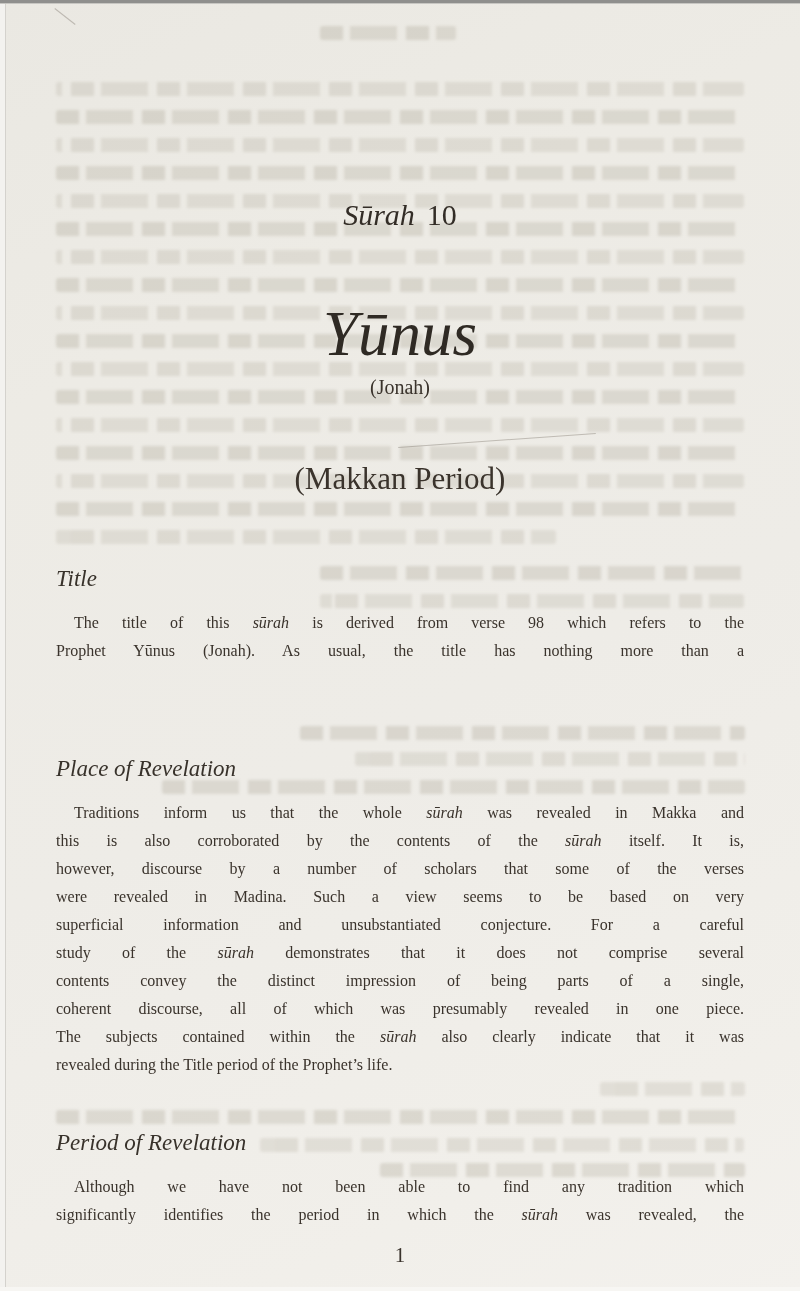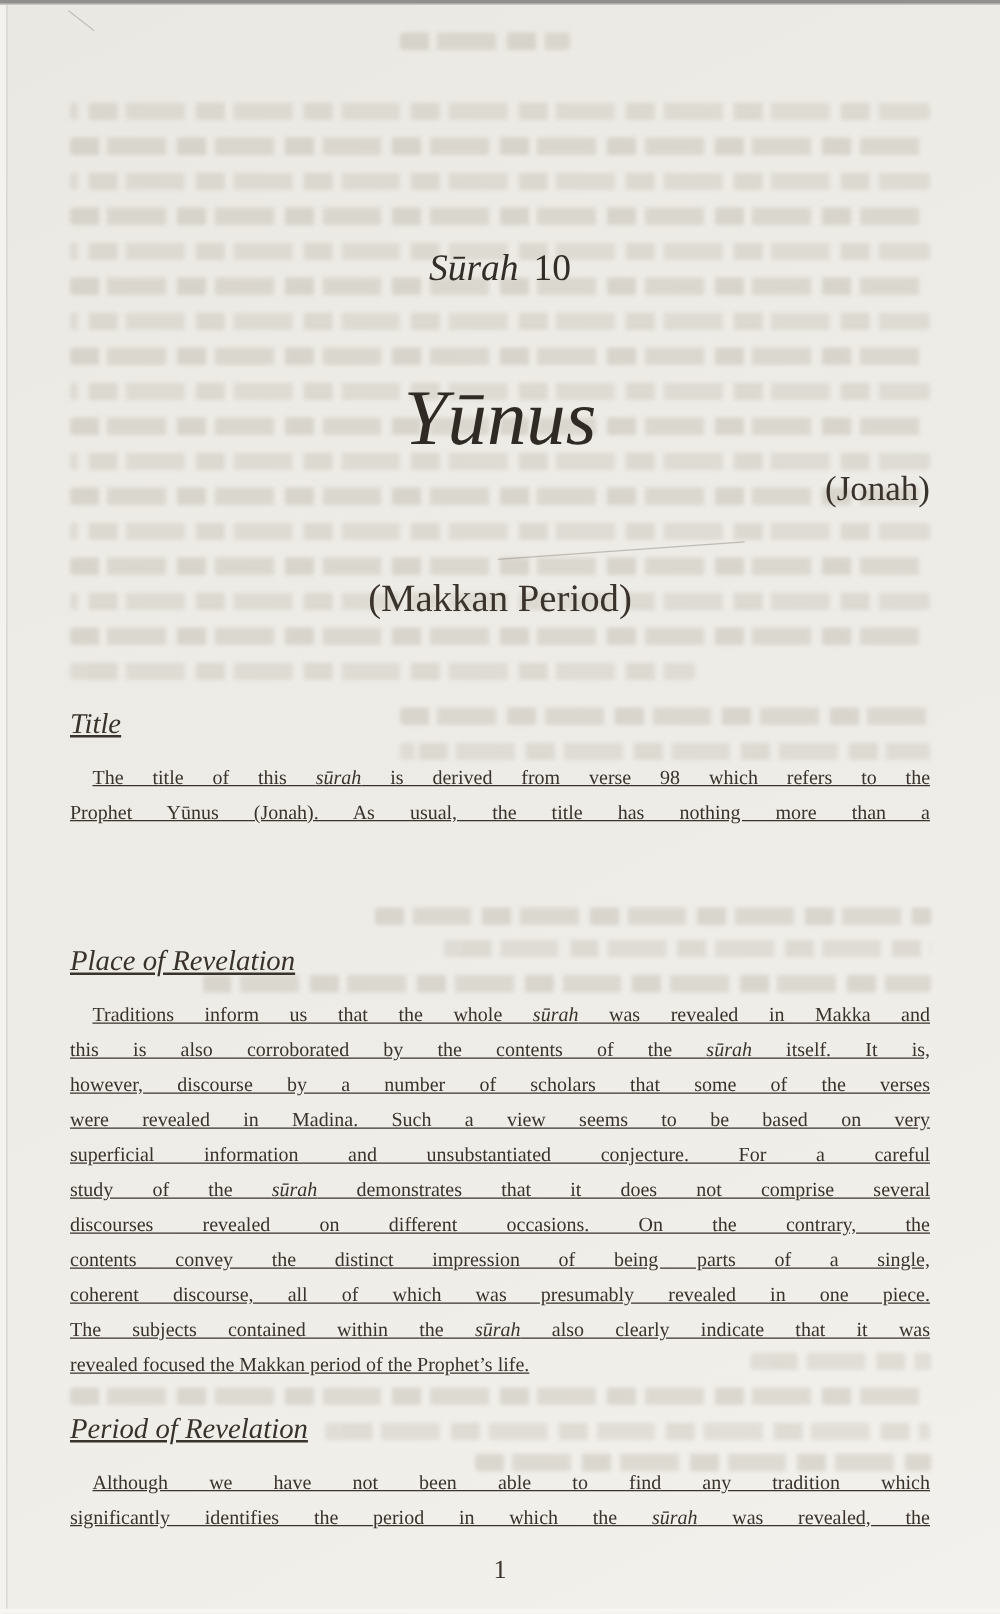--- a/index.html
+++ b/index.html
@@ -28,23 +28,23 @@
   
   .scratch{position:absolute;height:1px;background:rgba(122,116,104,.40);z-index:1;}
   .s1{top:440px;left:398px;width:198px;transform:rotate(-4deg);}
   .s2{top:16px;left:52px;width:26px;transform:rotate(38deg);}
   
   .hdr{position:absolute;left:56px;width:688px;text-align:center;z-index:2;}
   .surah-line{top:197px;font-size:30px;line-height:1.2;color:#332d27;}
   .it{font-style:italic;}
   .surah-num{margin-left:12px;}
   .big-title{top:300px;font-size:63px;line-height:1.1;font-style:italic;color:#2f2a24;}
-  .jonah{top:374px;font-size:28px;line-height:1.3;text-align:right;}
+  .jonah{top:374px;font-size:20px;line-height:1.3;}
   .makkan{top:459px;font-size:31px;line-height:1.3;}
-  .sec{position:absolute;left:56px;width:688px;z-index:2;text-decoration:underline;}
+  .sec{position:absolute;left:56px;width:688px;z-index:2;}
   .sec1{top:565px;}.sec2{top:755px;}.sec3{top:1129px;}
   .sec-head{margin:0 0 16px 0;font-size:23px;font-style:italic;font-weight:normal;line-height:28px;color:#38322b;}
   .para{margin:0;}
   .line{font-size:16px;line-height:28px;text-align:left;}
   .just{text-align:justify;text-align-last:justify;}
   .indent{padding-left:18px;}
   .pagenum{position:absolute;top:1243px;left:56px;width:688px;text-align:center;font-size:21px;z-index:2;}
 </style>
 </head>
 <body>
@@ -102,25 +102,24 @@
       </section>
       <section class="sec sec2">
         <h2 class="sec-head">Place of Revelation</h2>
         <div class="para">
           <div class="line just indent"><span>Traditions inform us that the whole </span><span class="it">sūrah</span><span> was revealed in Makka and</span></div>
           <div class="line just"><span>this is also corroborated by the contents of the </span><span class="it">sūrah</span><span> itself. It is,</span></div>
           <div class="line just"><span>however, discourse by a number of scholars that some of the verses</span></div>
           <div class="line just"><span>were revealed in Madina. Such a view seems to be based on very</span></div>
           <div class="line just"><span>superficial information and unsubstantiated conjecture. For a careful</span></div>
           <div class="line just"><span>study of the </span><span class="it">sūrah</span><span> demonstrates that it does not comprise several</span></div>
-          <div class="line just"><span>discourses revealed on different occasions. On the contrary, the</span></div>
           <div class="line just"><span>contents convey the distinct impression of being parts of a single,</span></div>
           <div class="line just"><span>coherent discourse, all of which was presumably revealed in one piece.</span></div>
           <div class="line just"><span>The subjects contained within the </span><span class="it">sūrah</span><span> also clearly indicate that it was</span></div>
-          <div class="line"><span>revealed focused the Makkan period of the Prophet’s life.</span></div>
+          <div class="line"><span>revealed during the Title period of the Prophet’s life.</span></div>
         </div>
       </section>
       <section class="sec sec3">
         <h2 class="sec-head">Period of Revelation</h2>
         <div class="para">
           <div class="line just indent"><span>Although we have not been able to find any tradition which</span></div>
           <div class="line just"><span>significantly identifies the period in which the </span><span class="it">sūrah</span><span> was revealed, the</span></div>
         </div>
       </section>
     </div>

